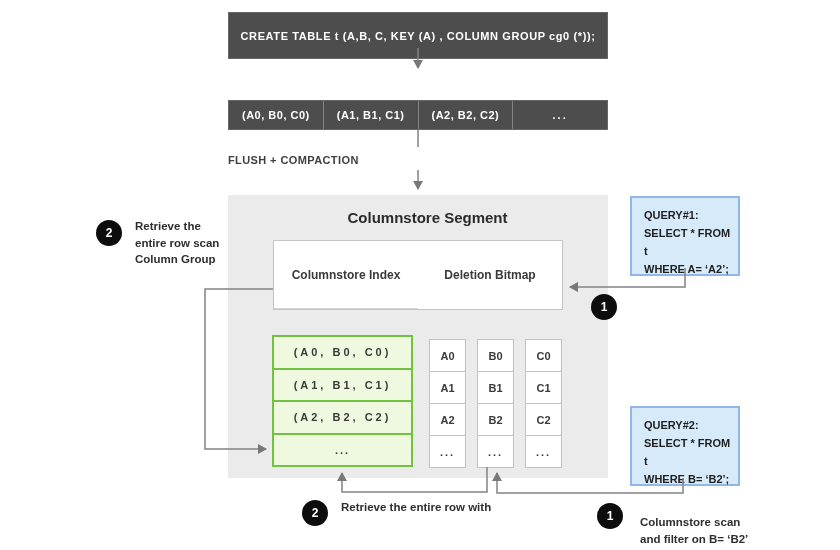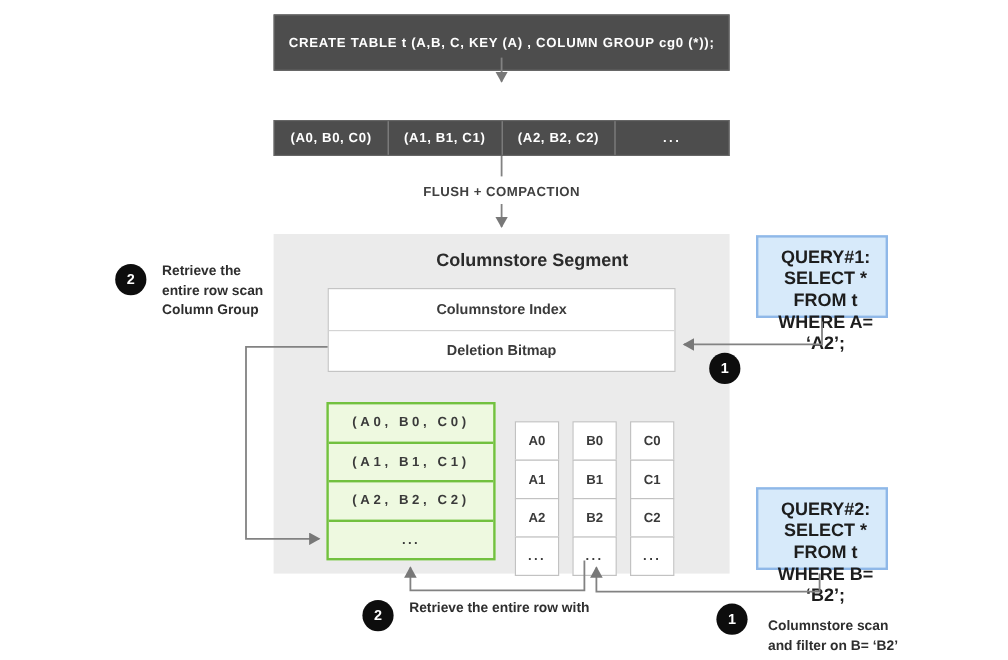--- a/index.html
+++ b/index.html
@@ -20,53 +20,53 @@
   .create-bar { left: 228px; top: 12px; width: 380px; height: 47px; font-size: 11px; letter-spacing: 0.6px; }
   .row-bar { left: 228px; top: 100px; width: 380px; height: 30px; padding: 0; }
   .row-bar .cell {
     flex: 1; height: 100%; display: flex; align-items: center; justify-content: center;
     font-size: 11px; letter-spacing: 0.5px; font-weight: bold;
   }
   .row-bar .cell:not(:last-child) { border-right: 1px solid #858585; }
 
   .big-title { position: absolute; font-size: 15px; font-weight: bold; color: #2b2b2b; text-align: center; }
   .rowstore-title { left: 228px; top: 77px; width: 380px; margin-top: 24px; }
-  .flush-label { position: absolute; left: 228px; top: 154px; width: 380px; text-align: center;
+  .flush-label { position: absolute; left: 228px; top: 154px; width: 380px; 
     font-size: 11px; font-weight: bold; color: #404040; letter-spacing: 0.4px; }
 
   
   .segment-box { position: absolute; left: 228px; top: 195px; width: 380px; height: 283px; background: #ebebeb; }
-  .segment-title { position: absolute; left: 244px; top: 209px; width: 380px; padding-left: 19px; }
+  .segment-title { position: absolute; left: 228px; top: 209px; width: 380px; padding-left: 19px; }
 
   .index-bitmap { position: absolute; left: 273px; top: 240px; width: 290px; height: 70px;
-    background: #fff; border: 1px solid #c4c4c4; display: flex; flex-direction: column; }
+    background: #fff; border: 1px solid #c4c4c4; display: flex; flex-direction: row; }
   .index-bitmap .half { flex: 1; display: flex; align-items: center; justify-content: center;
     font-size: 12px; font-weight: bold; color: #3a3a3a; }
   .index-bitmap .half:first-child { border-bottom: 1px solid #d4d4d4; }
 
   
   .green-box { position: absolute; left: 272px; top: 335px; width: 141px; height: 132px;
     background: #eef9e0; border: 2px solid #72c13f; display: flex; flex-direction: column; }
   .green-box .grow { flex: 1; display: flex; align-items: center; justify-content: center;
     font-size: 11px; font-weight: bold; color: #3a3a3a; letter-spacing: 3px; }
   .green-box .grow:not(:last-child) { border-bottom: 2px solid #72c13f; }
 
   
   .col { position: absolute; top: 335px; width: 37px; }
   .col .ccell { height: 33px; background: #fff; border: 1px solid #c2c2c2; margin-top: -1px;
     display: flex; align-items: center; justify-content: center;
     font-size: 11px; font-weight: bold; color: #3a3a3a; }
-  .col .ccell:first-child { margin-top: 16px; text-align: center; }
+  .col .ccell:first-child { margin-top: 4px; text-align: center; }
   .col .ccell.dots, .green-box .grow.dots, .row-bar .cell.dots { letter-spacing: 2px; }
   .col-a { left: 429px; } .col-b { left: 477px; } .col-c { left: 525px; }
 
   
-  .query-box { position: absolute; width: 110px; height: 69px; background: #d7eafa;
+  .query-box { position: absolute; width: 110px; height: 80px; background: #d7eafa;
     border: 2px solid #8fb8e8; padding: 8px 6px 0 12px;
-    font-size: 15px; font-weight: bold; color: #1d1d1d; line-height: 18px; text-align: center; }
+    font-size: 11px; font-weight: bold; color: #1d1d1d; line-height: 18px; }
   .query-1 { left: 630px; top: 196px; }
   .query-2 { left: 630px; top: 406px; }
 
   
   .badge { position: absolute; width: 26px; height: 26px; border-radius: 50%; background: #0d0d0d;
     color: #fff; font-size: 12px; font-weight: bold; display: flex; align-items: center; justify-content: center; }
   .ann-text { position: absolute; font-size: 11.5px; font-weight: bold; color: #2e2e2e; line-height: 16.5px; white-space: nowrap; }
 
   .connector-layer { position: absolute; inset: 0; pointer-events: none; }
 </style>

